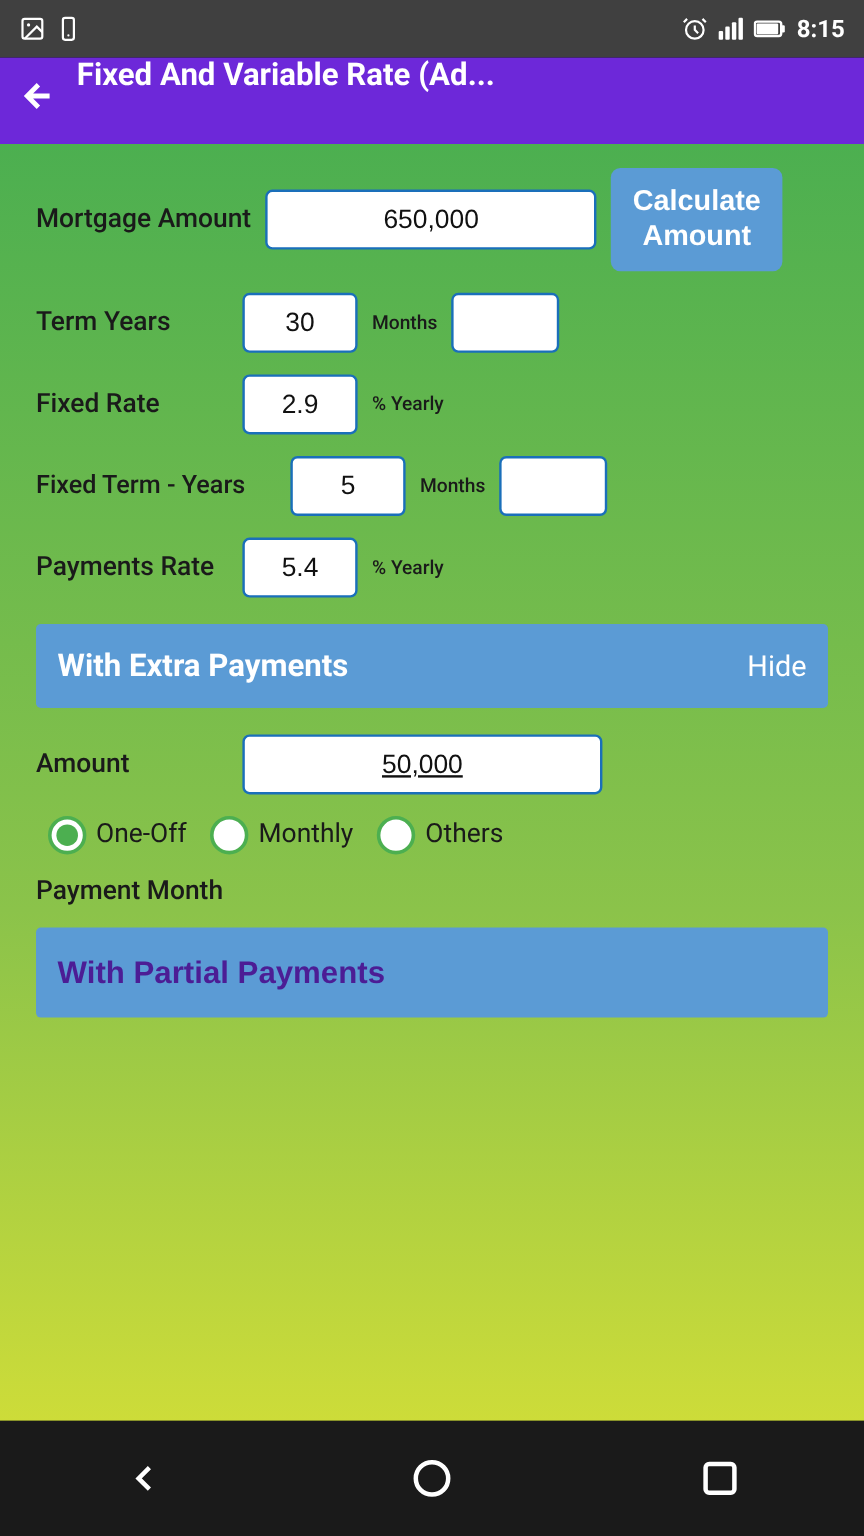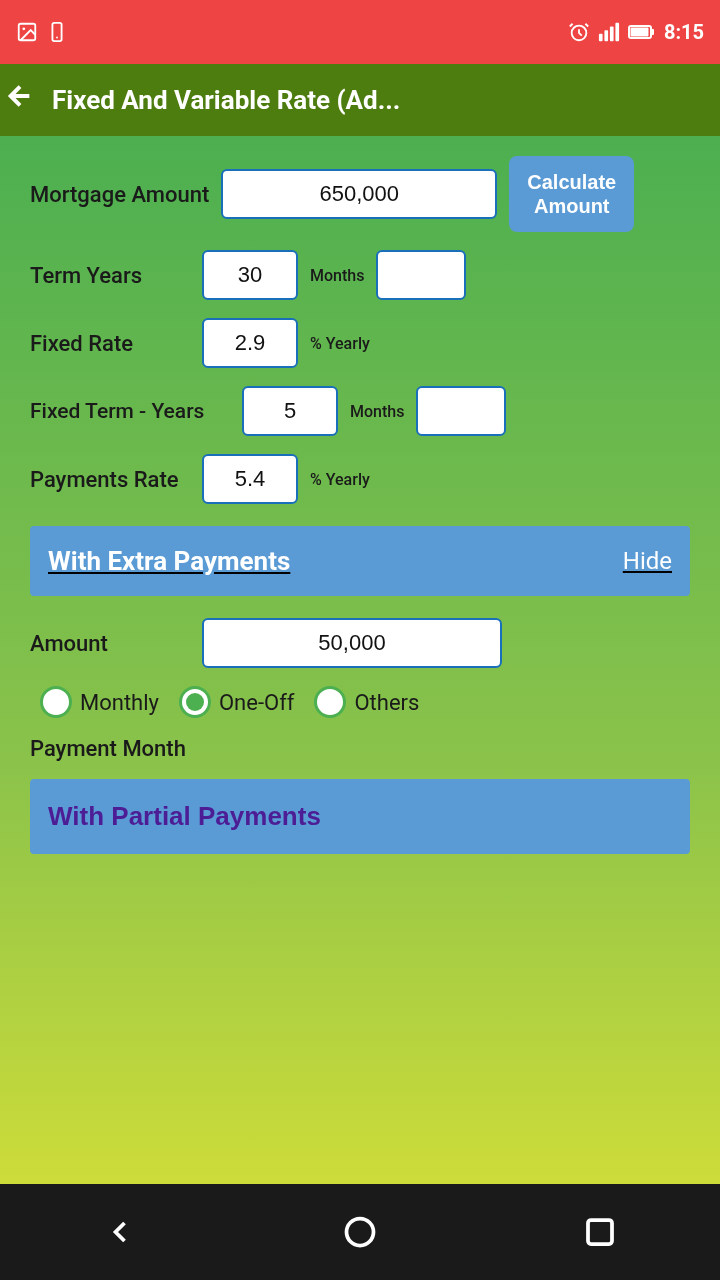--- a/index.html
+++ b/index.html
@@ -8,43 +8,42 @@
       width: 720px;
       min-height: 1280px;
       background: #000;
       font-family: 'Roboto', Arial, sans-serif;
       display: flex;
       flex-direction: column;
     }
 
     
     .status-bar {
-      background: #ef4444;
-      height: 64px;
+      background: #404040;
+      height: 48px;
       display: flex;
       align-items: center;
       justify-content: space-between;
       padding: 0 16px;
       color: white;
       font-size: 18px;
       flex-shrink: 0;
     }
     .status-icons {
       display: flex;
       align-items: center;
       gap: 8px;
     }
 
     
     .top-bar {
-      background: #4d7c0f;
+      background: #6d28d9;
       height: 72px;
       display: flex;
-      align-items: center;
-      padding: 0 4px;
+      padding: 0 16px;
       gap: 16px;
       flex-shrink: 0;
     }
     .back-btn {
       color: white;
       font-size: 32px;
       cursor: pointer;
       background: none;
       border: none;
     }
@@ -90,28 +89,29 @@
       width: 276px;
     }
     .form-input-medium {
       width: 96px;
     }
     .form-input-small {
       width: 90px;
     }
     .form-input-large {
       width: 300px;
+      text-decoration: underline;
     }
 
     .calc-btn {
       background: #5b9bd5;
       color: white;
       border: none;
       border-radius: 8px;
-      font-size: 20px;
+      font-size: 24px;
       padding: 14px 18px;
       cursor: pointer;
       line-height: 1.2;
       font-weight: bold;
       text-align: center;
       min-width: 120px;
     }
 
     .unit-label {
       color: #1a1a1a;
@@ -121,21 +121,20 @@
 
     
     .section-header {
       background: #5b9bd5;
       border-radius: 4px;
       padding: 20px 18px;
       display: flex;
       align-items: center;
       justify-content: space-between;
       margin: 4px 0;
-      text-decoration: underline;
     }
     .section-header-title {
       color: white;
       font-size: 26px;
       font-weight: bold;
     }
     .section-header-action {
       color: white;
       font-size: 24px;
       font-weight: normal;
@@ -316,29 +315,29 @@
     <span class="section-header-action">Hide</span>
   </div>
 
   <div class="form-row">
     <span class="form-label">Amount</span>
     <input class="form-input form-input-large" type="text" value="50,000" style="">
   </div>
 
   <div class="radio-group">
     <div class="radio-item">
-      <div class="radio-circle"></div>
-      <span class="radio-label">Monthly</span>
-    </div>
-    <div class="radio-item">
       <div class="radio-circle selected"></div>
       <span class="radio-label">One-Off</span>
     </div>
     <div class="radio-item">
       <div class="radio-circle"></div>
+      <span class="radio-label">Monthly</span>
+    </div>
+    <div class="radio-item">
+      <div class="radio-circle"></div>
       <span class="radio-label">Others</span>
     </div>
   </div>
 
   <div class="form-row">
     <span class="form-label" style="min-width:220px;">Payment Month</span>
   </div>
 
   <button class="section-btn">
     <span>With Partial Payments</span>

